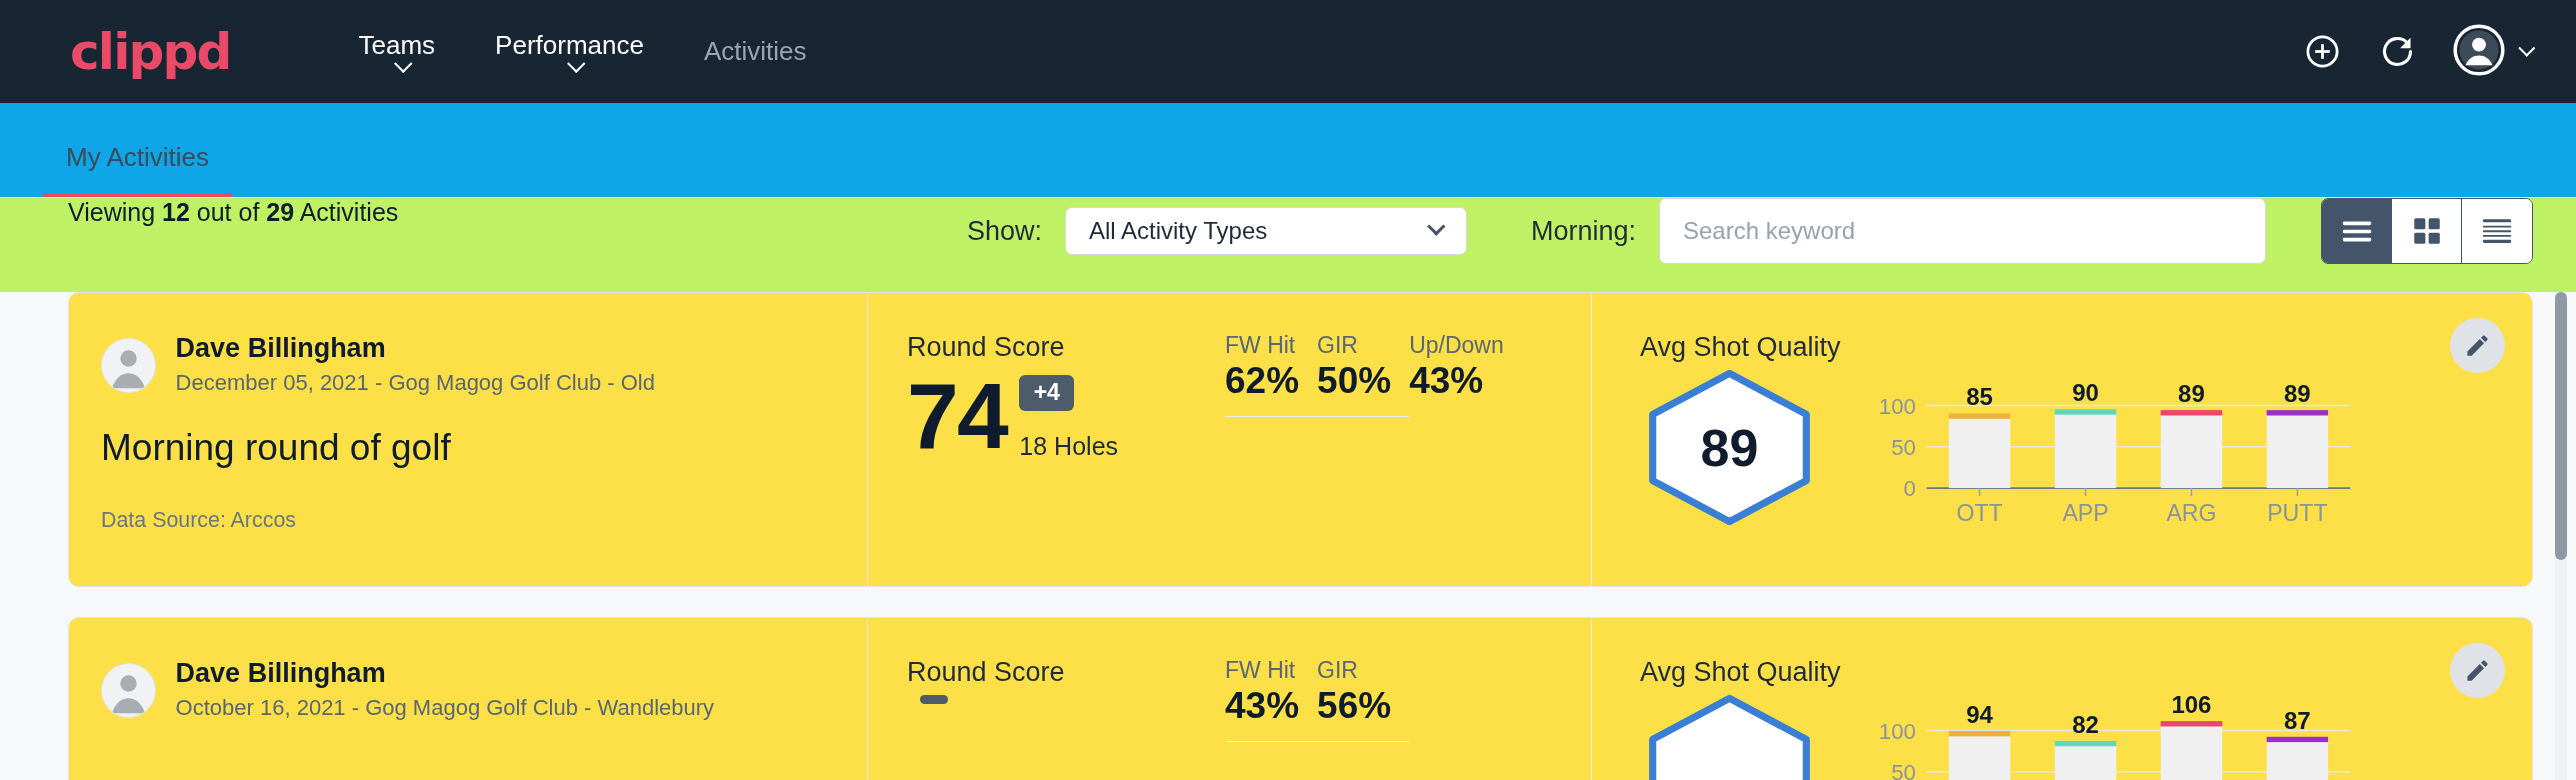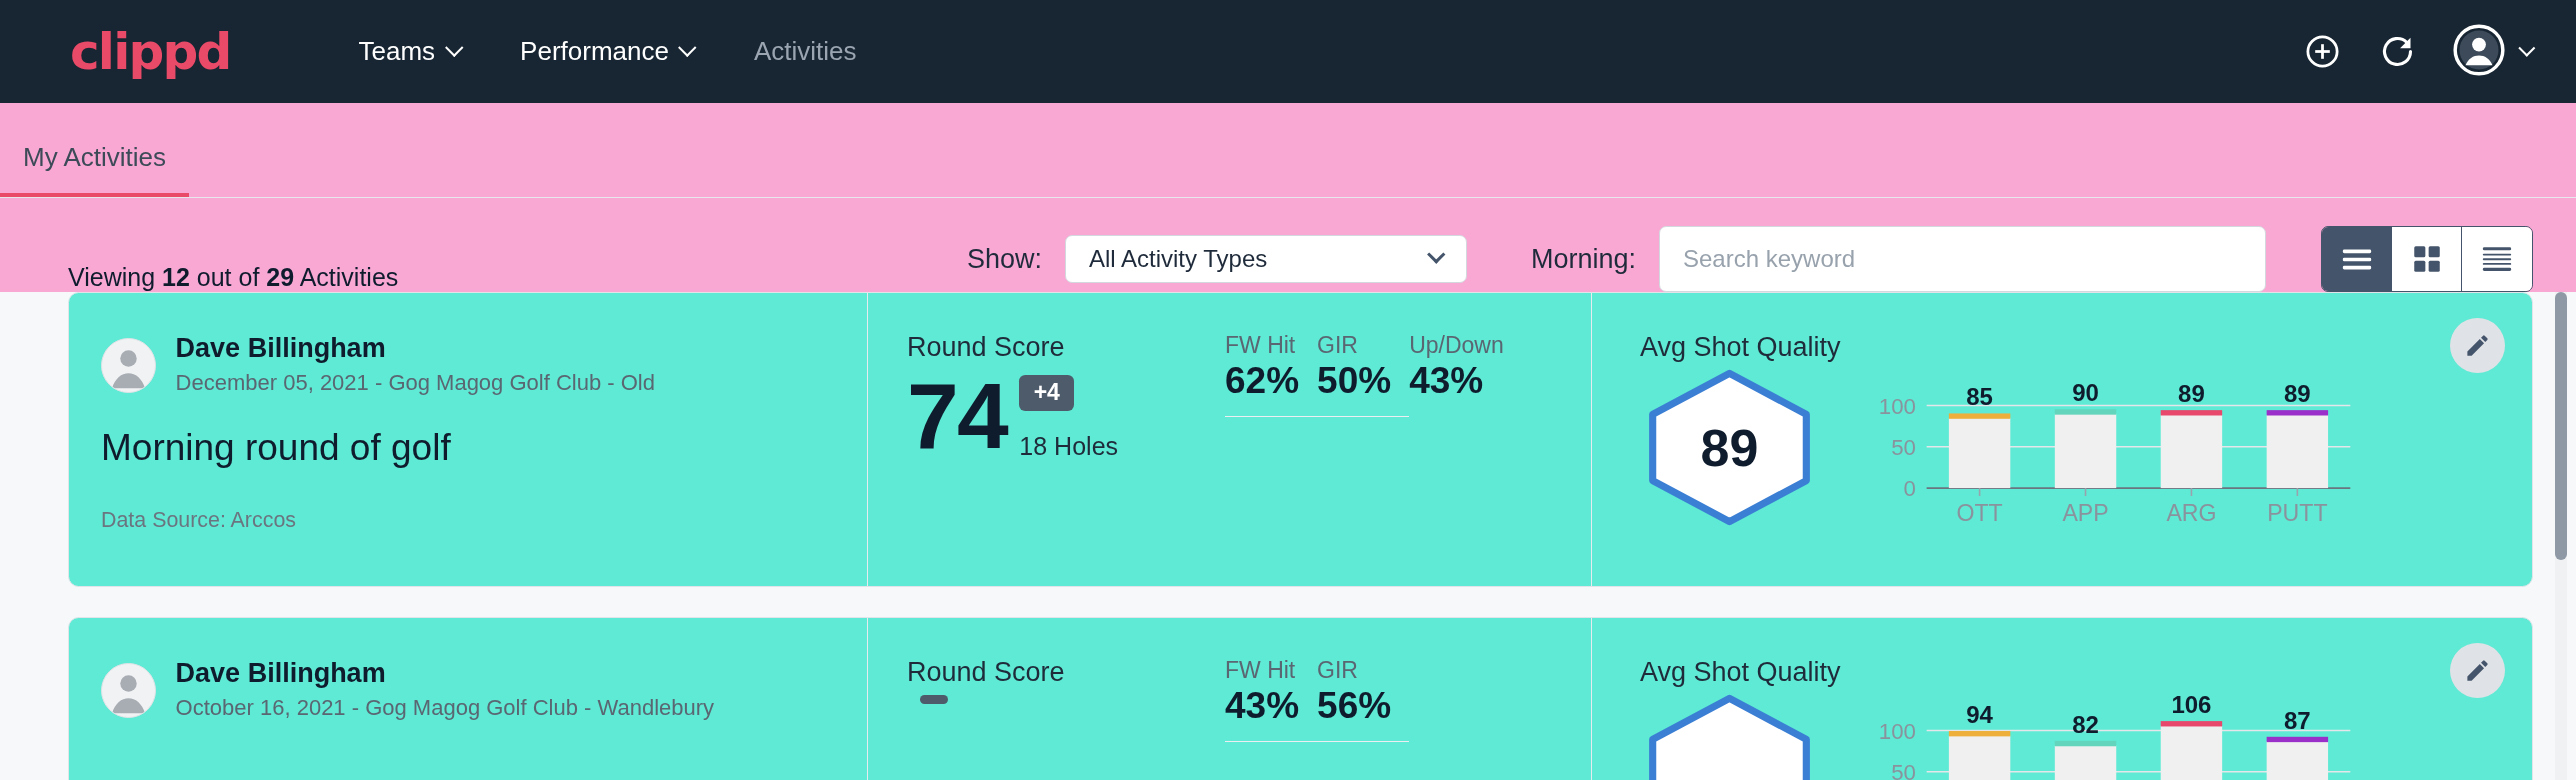--- a/index.html
+++ b/index.html
@@ -29,20 +29,21 @@
     font-family: "DejaVu Sans", sans-serif;
   }
   .nav-items { display: flex; align-items: center; gap: 0px; }
   .nav-item {
     display: flex; align-items: center;
     color: #ffffff;
     font-size: 26px;
     padding: 9px 30px;
     cursor: pointer;
     white-space: nowrap;
+    flex-direction: column;
   }
   .nav-item.muted { color: #9aa5b1; }
   .chev {
     display: inline-block;
     margin-left: 12.5px;
     width: 12.5px; height: 12.5px;
     border-right: 2.7px solid currentColor;
     border-bottom: 2.7px solid currentColor;
     transform: rotate(45deg) translate(-2.7px,-2.7px);
   }
@@ -55,41 +56,42 @@
   .avatar-chev {
     width: 11.6px; height: 11.6px;
     border-right: 2.7px solid #ffffff;
     border-bottom: 2.7px solid #ffffff;
     transform: rotate(45deg) translate(-2.7px,-2.7px);
   }
 
   
   .tabbar {
     height: 95px;
-    background: #f9a8d4;
+    background: #0ea5e9;
     display: flex;
     align-items: flex-end;
+    padding-left: 43px;
     border-bottom: 0.9px solid #e6e8eb;
   }
   .tab {
     font-size: 26px;
     color: #3d4a57;
     padding: 0 23px 19.6px 23px;
     border-bottom: 4.5px solid transparent;
     cursor: pointer;
   }
   .tab.active { border-bottom-color: #e84a68; }
 
   
   .filterbar {
     height: 94px;
     display: flex;
-    align-items: flex-end;
+    align-items: flex-start;
     padding: 0 43px 0 68px;
-    background: #f9a8d4;
+    background: #bef264;
   }
   .viewing { font-size: 25px; color: #0f1c2e; white-space: nowrap; }
   .viewing b { font-weight: 700; }
   .filters-mid {
     margin-left: auto;
     display: flex; align-items: center;
     gap: 0;
   }
   .show-label { font-size: 27px; color: #1f2b3a; margin-right: 23px; }
   .select {
@@ -140,21 +142,21 @@
   .vt.active { background: #44546a; }
 
   
   .cards {
     padding: 0 43px 0 68px;
     position: relative;
     height: 489px;
     overflow: hidden;
   }
   .card {
-    background: #5eead4;
+    background: #fde047;
     border: 0.9px solid #e1e5ea;
     border-radius: 10.7px;
     height: 295px;
     display: flex;
     align-items: stretch;
     position: relative;
     margin-bottom: 30px;
   }
   .card-col { display: flex; flex-direction: column; justify-content: center; }
 

